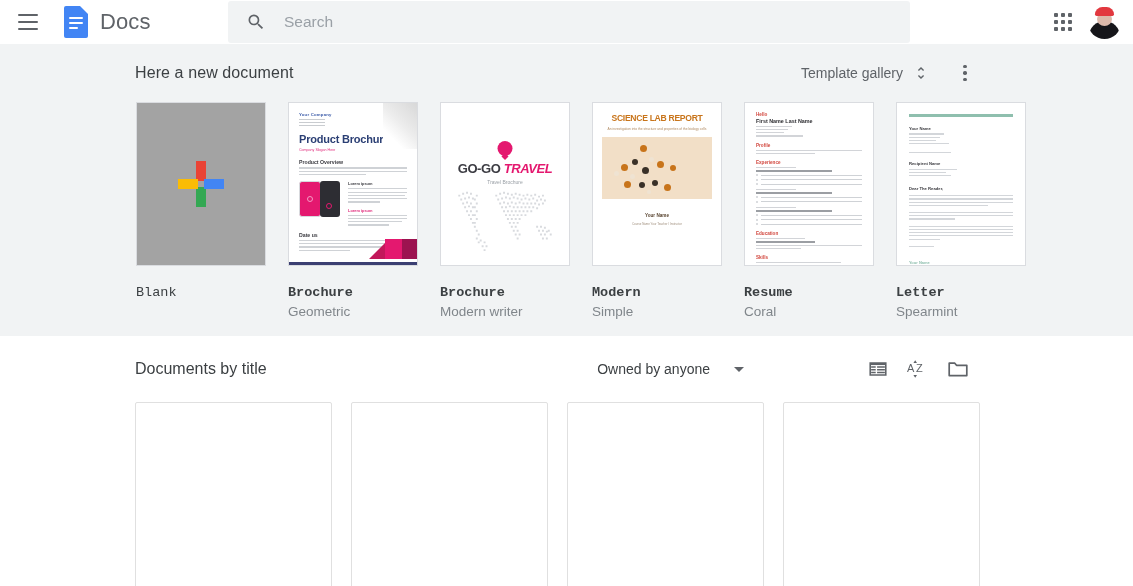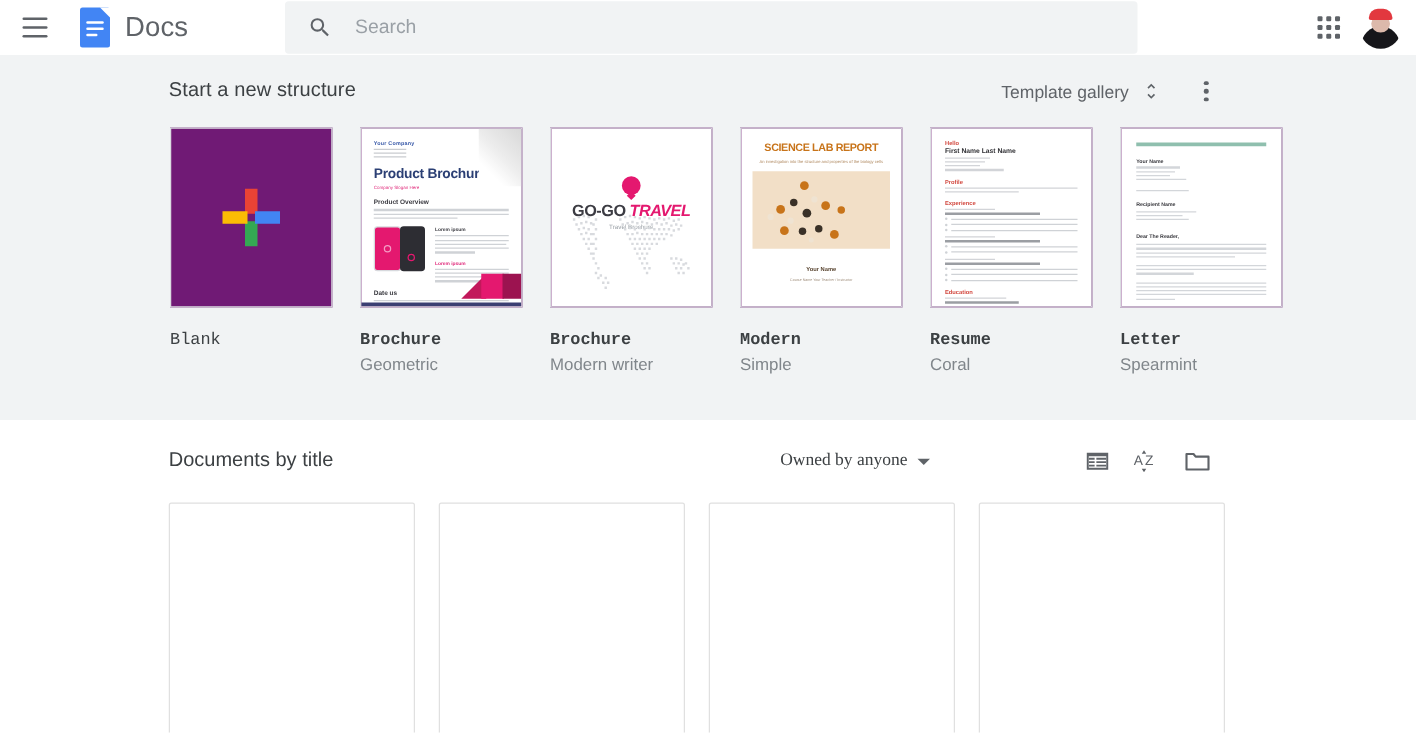--- a/index.html
+++ b/index.html
@@ -171,22 +171,22 @@
   .tpl-row {
     display: flex;
     padding-left: 136px;
     gap: 22px;
   }
   .tpl {
     width: 130px;
     cursor: pointer;
   }
   .tpl-thumb {
-    width: 130px; height: 144px;
-    background: #701a75;
+    width: 130px; height: 164px;
+    background: #a3a3a3;
     border: 1px solid #dadce0;
     position: relative;
     overflow: hidden;
   }
   .tpl-label {
     margin-top: 18px;
     font-size: 13.5px;
     color: #3c4043;
     font-weight: bold;
     line-height: 1.35;
@@ -269,25 +269,24 @@
   
   .docs-section { background: #fff; }
   .docs-head {
     display: flex; align-items: center;
     height: 66px;
     padding: 0 155px 0 135px;
   }
   .docs-title2 { font-size: 16px; color: #3c4043; }
   .docs-controls { margin-left: auto; display: flex; align-items: center; gap: 0; }
   .owner-btn {
-    display: flex; align-items: center; gap: 8px;
+    display: flex; align-items: center; gap: 24px;
     font-size: 14px; color: #3c4043;
     cursor: pointer; padding: 6px 4px;
     margin-right: 110px;
-    font-family: Liberation Serif, serif;
   }
   .caret-down {
     width: 0; height: 0;
     border-left: 5px solid transparent;
     border-right: 5px solid transparent;
     border-top: 5px solid #5f6368;
   }
   .icon-btn {
     width: 40px; height: 40px;
     display: flex; align-items: center; justify-content: center;
@@ -353,21 +352,21 @@
       <div class="face"></div>
       <div class="hair"></div>
     </div>
   </div>
 </div>
 
 <div class="templates-band">
   <div class="band-inner">
 
     <div class="band-head">
-      <div class="band-title">Start a new structure</div>
+      <div class="band-title">Here a new document</div>
       <div class="band-actions">
         <div class="gallery-btn">
           <span>Template gallery</span>
           <svg class="unfold-icon" viewBox="0 0 24 24">
             <path fill="#5f6368" d="M12 5.83 15.17 9l1.41-1.41L12 3 7.41 7.59 8.83 9 12 5.83zm0 12.34L8.83 15l-1.41 1.41L12 21l4.59-4.59L15.17 15 12 18.17z"></path>
           </svg>
         </div>
         <div class="kebab">
           <i></i>
             <i></i>

